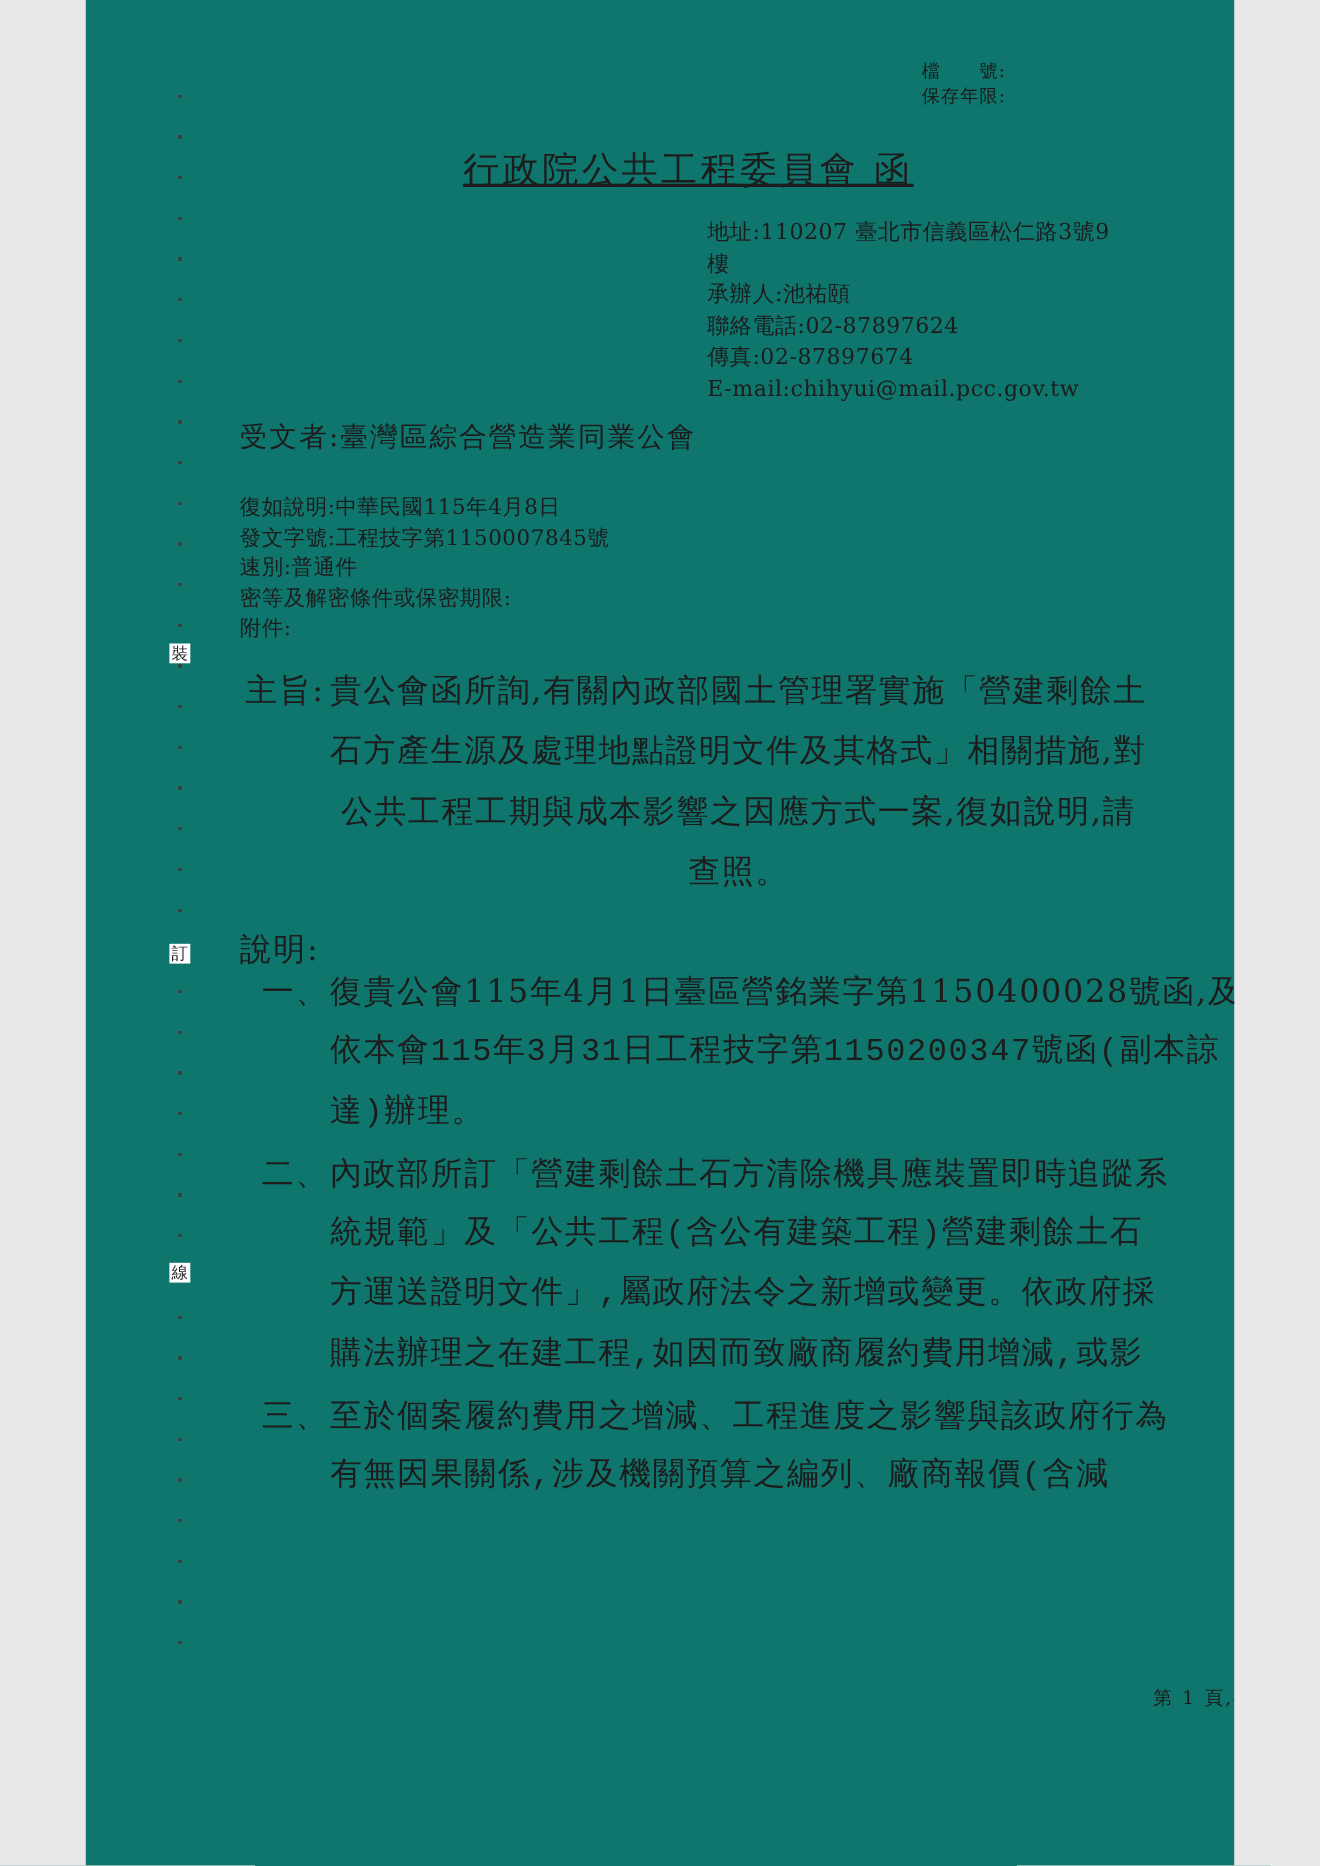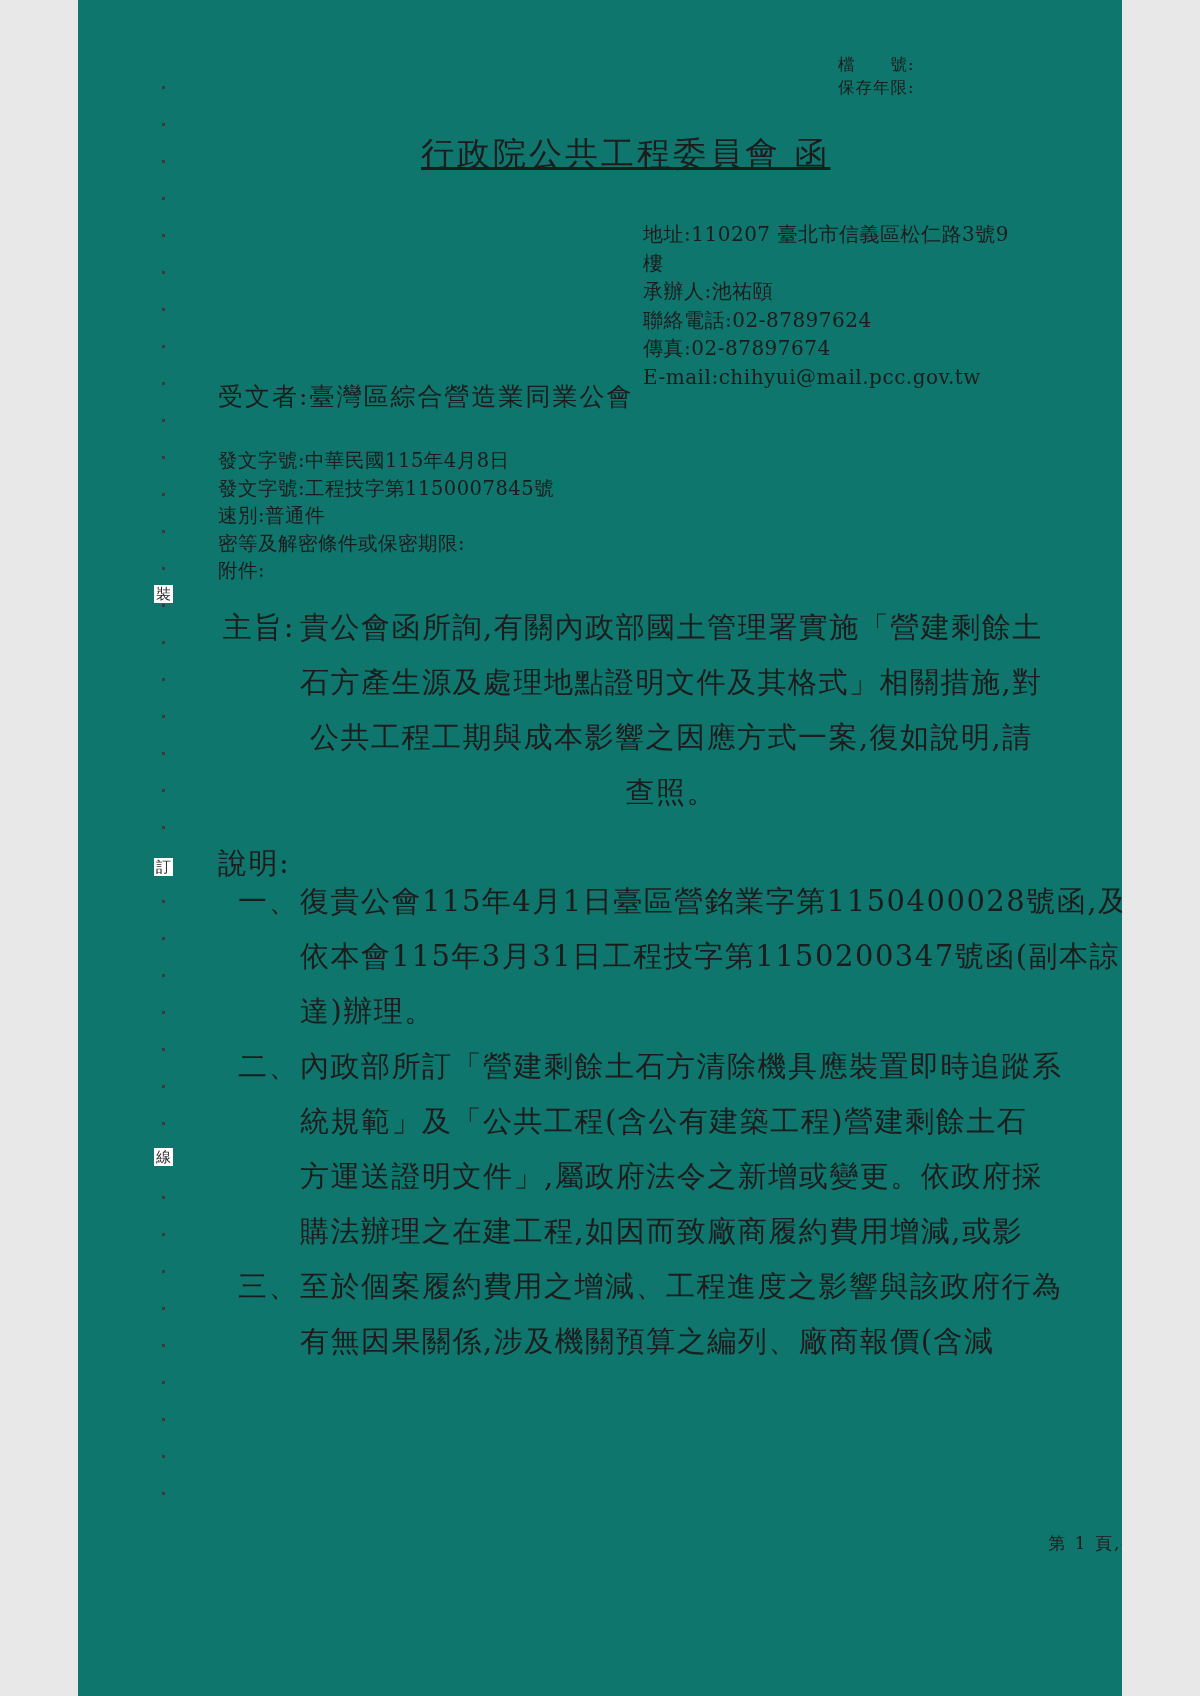--- a/index.html
+++ b/index.html
@@ -11,34 +11,34 @@
     overflow:hidden;
     font-family:"DejaVu Serif","Liberation Serif",serif;
     color:#1c1c1c;
   }
   .abs{position:absolute;}
   
   .file-labels{left:760px;top:53px;font-size:16.5px;line-height:23px;letter-spacing:1px;}
   
   .doc-title{left:343px;top:132px;font-size:33px;letter-spacing:3px;white-space:nowrap;text-decoration:underline;}
   
-  .sender-info{left:565px;top:196px;font-size:20px;line-height:28.5px;letter-spacing:0.5px;margin-top:24px;}
+  .sender-info{left:565px;top:196px;font-size:20px;line-height:28.5px;letter-spacing:0.5px;}
   
   .recipient{left:140px;top:380px;font-size:25px;letter-spacing:2px;white-space:nowrap;}
   
   .meta{left:140px;top:447px;font-size:19.5px;line-height:27.5px;letter-spacing:0.5px;}
   
   .body-line{line-height:55px;font-size:29px;letter-spacing:1.5px;white-space:nowrap;}
   .subject{left:140px;top:600px;text-align:center;}
   .subject-label{display:inline-block;width:82px;}
   .subject .cont{margin-left:82px;}
   .explain-label{left:140px;top:836px;text-align:center;}
   .explain-items{left:160px;top:874px;}
   .item-no{display:inline-block;width:62px;}
-  .item-cont{margin-left:62px;}
+  .item-cont{margin-left:62px;font-family:Liberation Mono, monospace;}
   
   .margin-dots{
     left:84px;top:86px;width:3px;height:1442px;
     background:repeating-linear-gradient(to bottom,#3a3a3a 0 3px,transparent 3px 37px);
   }
   .margin-char{
     left:76px;width:19px;text-align:center;background:#fff;
     font-size:15px;line-height:18px;color:#2a2a2a;
   }
   .mc-binding{top:585px;}
@@ -82,21 +82,21 @@
     <div>樓</div>
     <div>承辦人:池祐頤</div>
     <div>聯絡電話:02-87897624</div>
     <div>傳真:02-87897674</div>
     <div>E-mail:chihyui@mail.pcc.gov.tw</div>
   </div>
 
   <div class="abs recipient">受文者:臺灣區綜合營造業同業公會</div>
 
   <div class="abs meta">
-    <div>發文字號:中華民國115年4月8日</div>
+    <div>復如說明:中華民國115年4月8日</div>
     <div>發文字號:工程技字第1150007845號</div>
     <div>速別:普通件</div>
     <div>密等及解密條件或保密期限:</div>
     <div>附件:</div>
   </div>
 
   <div class="abs subject">
     <div class="body-line">
       <span class="subject-label">主旨:</span><span>貴公會函所詢,有關內政部國土管理署實施「營建剩餘土</span>
     </div>

